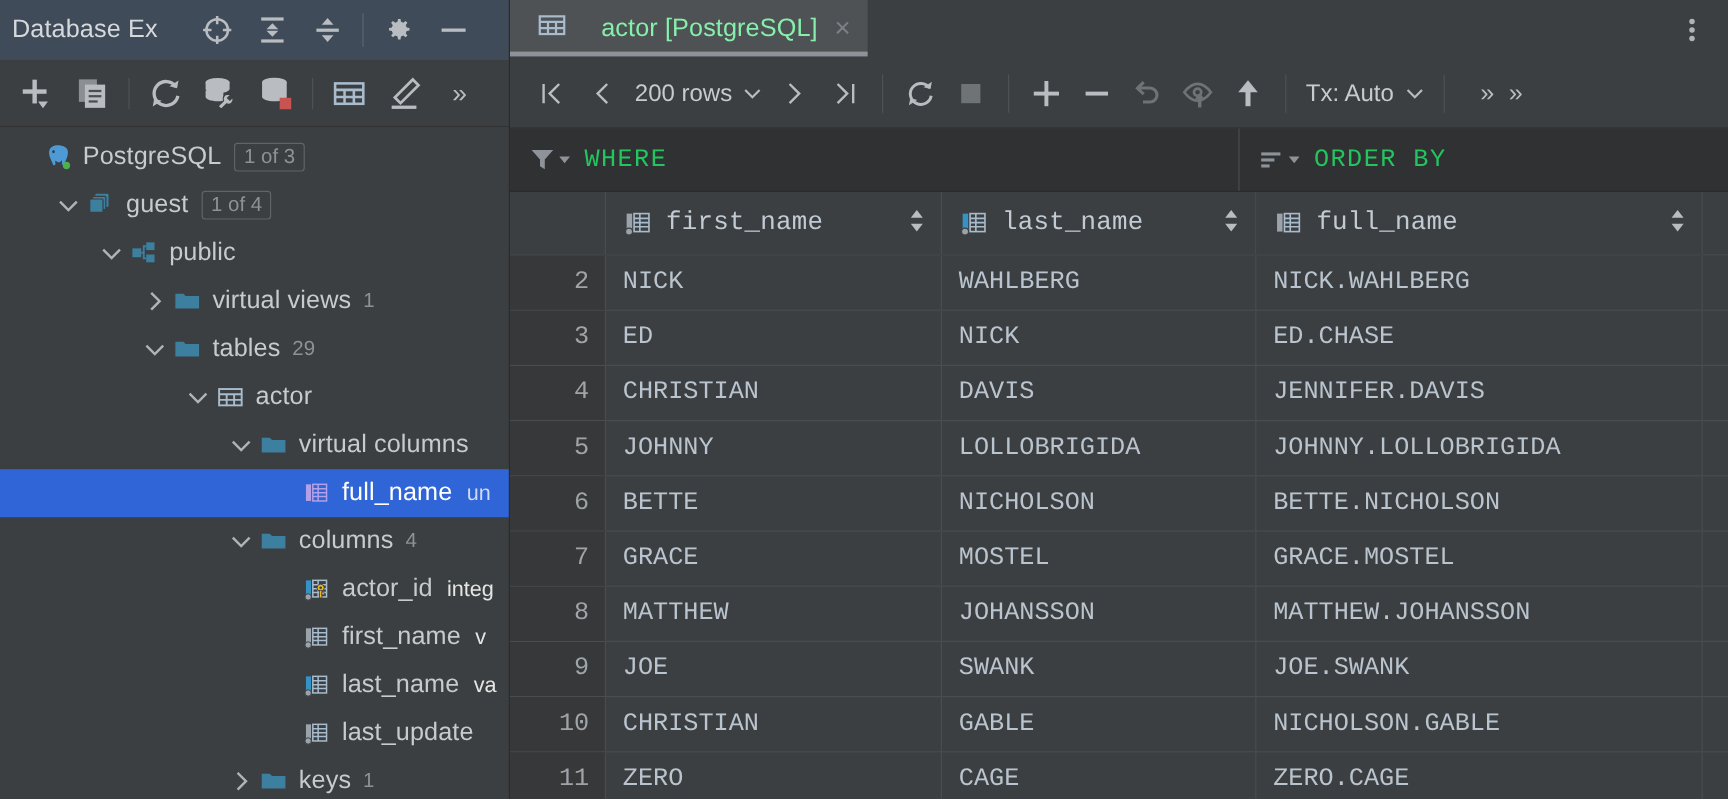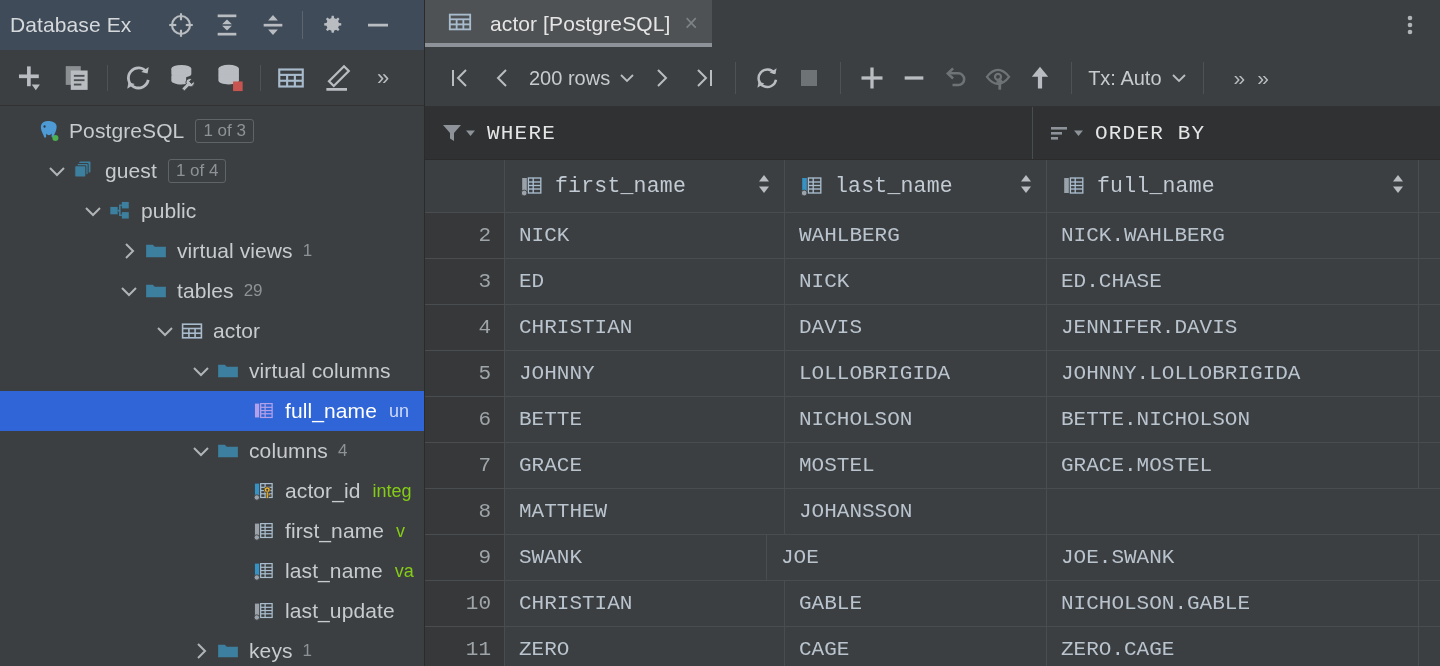--- a/index.html
+++ b/index.html
@@ -43,52 +43,52 @@
   .tree-row.selected { background: #2f65d6; }
   .tw { flex: 0 0 auto; display: flex; align-items: center; justify-content: center; width: 30px; height: 40px; }
   .tree-ico { flex: 0 0 auto; display: flex; align-items: center; justify-content: center; margin-right: 9px; width: 24px; }
   .tree-label { font-size: 21px; color: #c8cbce; letter-spacing: .1px; }
   .tree-row.selected .tree-label { color: #ffffff; }
   .tree-badge {
     font-size: 17px; color: #8d9296; border: 1px solid #5f6467; border-radius: 3px;
     padding: 1px 7px 2px; margin-left: 11px; line-height: 1.15;
   }
   .tree-count { font-size: 17px; color: #8d9296; margin-left: 10px; }
-  .tree-type { font-size: 18px; color: #84cc16; margin-left: 12px; }
+  .tree-type { font-size: 18px; color: #e5e5e5; margin-left: 12px; }
   .tree-row.selected .tree-type { color: #cfd9f5; }
 
   
   #splitter { position: absolute; left: 424px; top: 0; width: 1px; height: 666px; background: #2b2b2b; z-index: 40; }
 
   
   #right-panel { width: 1015px; height: 666px; background: #3c3f41; display: flex; flex-direction: column; position: relative; }
 
   
   #tabstrip { height: 50px; flex: 0 0 50px; background: #3c3f41; display: flex; align-items: flex-start; position: relative; }
   #tab-actor {
     height: 47px; background: #4e5254; display: flex; align-items: center;
     padding: 0 14px 0 22px; position: relative;
   }
   #tab-actor::after { content:""; position:absolute; left:0; right:0; bottom:0; height:4px; background:#8d9399; }
-  #tab-label { font-size: 21px; color: #e5e5e5; margin-left: 17px; letter-spacing:.1px; }
+  #tab-label { font-size: 21px; color: #86efac; margin-left: 28px; letter-spacing:.1px; }
   #tab-close { font-size: 23px; color: #7d8286; margin-left: 14px; line-height: 1; }
   #kebab { position: absolute; right: 10px; top: 4px; width: 40px; height: 42px; display:flex; align-items:center; justify-content:center; }
 
   
   #grid-toolbar { height: 57px; flex: 0 0 57px; background: #3c3f41; display: flex; align-items: center; padding-left: 14px; border-bottom: 1px solid #323232; }
   .gt { width: 42px; height: 44px; display:flex; align-items:center; justify-content:center; flex:0 0 auto; }
   .gt-sep { width: 1px; height: 32px; background: #4e5254; margin: 0 10px; flex:0 0 1px; }
   .gt-text { font-size: 20px; color: #c8cbce; display:flex; align-items:center; gap:9px; padding: 0 6px; white-space: nowrap; }
 
   
   #filterbar { height: 53px; flex: 0 0 53px; background: #2f3133; display: flex; align-items: stretch; border-bottom: 1px solid #2b2b2b; }
   .fb-cell { display: flex; align-items: center; padding-left: 16px; gap: 12px; }
   #fb-where { width: 608px; flex: 0 0 608px; border-right: 1px solid #4a4d4f; }
   #fb-order { flex: 1 1 auto; }
-  .fb-label { font-family: "Liberation Mono", monospace; font-size: 21px; color: #e5e5e5; letter-spacing: 1.2px; }
+  .fb-label { font-family: "Liberation Mono", monospace; font-size: 21px; color: #22c55e; letter-spacing: 1.2px; }
 
   
   #header-row { height: 53px; flex: 0 0 53px; background: #3c3f41; display:flex; border-bottom: 1px solid #4a4d4f; }
   #hdr-gutter { width: 80px; flex:0 0 80px; background:#3c3f41; border-right: 1px solid #4a4d4f; }
   .hdr-cell {
     display: flex; align-items: center; padding: 0 12px 0 14px;
     border-right: 1px solid #4a4d4f; position: relative; background:#3c3f41;
   }
   .hdr-name { font-family: "Liberation Mono", monospace; font-size: 21.5px; color: #c2cbd4; margin-left: 10px; letter-spacing: .2px; }
   .hdr-sort { margin-left: auto; flex: 0 0 auto; }
@@ -718,25 +718,26 @@
         <div class="grow">
           <div class="gcell-num">7</div>
           <div class="gcell c-first">GRACE</div>
           <div class="gcell c-last">MOSTEL</div>
           <div class="gcell c-full">GRACE.MOSTEL</div>
         </div>
         <div class="grow">
           <div class="gcell-num">8</div>
           <div class="gcell c-first">MATTHEW</div>
           <div class="gcell c-last">JOHANSSON</div>
+          <div class="gcell c-full">MATTHEW.JOHANSSON</div>
         </div>
         <div class="grow">
           <div class="gcell-num">9</div>
+          <div class="gcell c-first">JOE</div>
           <div class="gcell c-last">SWANK</div>
-          <div class="gcell c-first">JOE</div>
           <div class="gcell c-full">JOE.SWANK</div>
         </div>
         <div class="grow">
           <div class="gcell-num">10</div>
           <div class="gcell c-first">CHRISTIAN</div>
           <div class="gcell c-last">GABLE</div>
           <div class="gcell c-full">NICHOLSON.GABLE</div>
         </div>
         <div class="grow">
           <div class="gcell-num">11</div>

